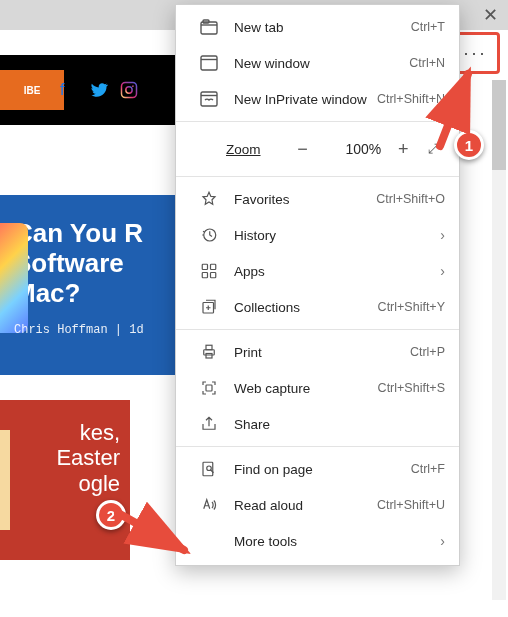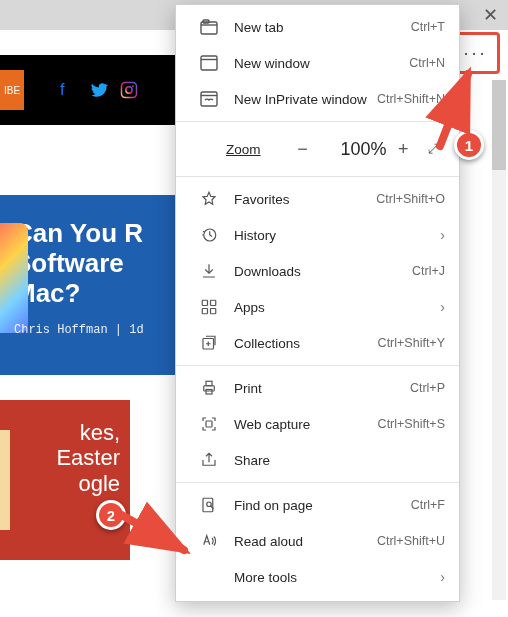--- a/index.html
+++ b/index.html
@@ -2,21 +2,21 @@
 <html><head>
 <meta charset="utf-8">
 <style>
   * { box-sizing: border-box; margin: 0; padding: 0; font-family: "Segoe UI", Arial, sans-serif; }
   body { width: 508px; height: 617px; background: #f0f0f0; position: relative; overflow: hidden; }
 
   
   .page-bg { position: absolute; left: 0; top: 0; width: 508px; height: 617px; background: #fff; }
   .browser-top { height: 30px; background: #d8d8d8; }
   .content-strip { position: absolute; left: 0; top: 55px; width: 180px; height: 70px; background: #000; }
-  .subscribe-btn { position: absolute; left: 0; top: 70px; width: 24px; height: 40px; background: #e66b1f; color: #fff; font-size: 10px; font-weight: 400; display: flex; align-items: center; justify-content: center; }
+  .subscribe-btn { position: absolute; left: 0; top: 70px; width: 64px; height: 40px; background: #e66b1f; color: #fff; font-size: 10px; font-weight: 700; display: flex; align-items: center; justify-content: center; }
   .social { position: absolute; top: 78px; height: 24px; display: flex; gap: 18px; align-items: center; }
   .fb { left: 60px; position: absolute; color:#1877f2 !important;}
   .tw { left: 90px; position: absolute; color:#1da1f2 !important;}
   .ig { left: 120px; position: absolute;}
   .ig svg { display:block; }
 
   .card1 { position: absolute; left: 0; top: 195px; width: 180px; height: 180px; background: #1f5fb0; color: #fff; padding: 24px 14px 14px 14px; }
   .card1 .thumb { position:absolute; left:0; top:28px; width:28px; height:110px; background: linear-gradient(135deg,#ff7a59,#ffd24a,#7ad1ff,#5a7bff); border-radius:0 8px 8px 0;}
   .card1 h2 { font-size: 26px; font-weight: 700; line-height: 1.15; margin-left: 0; }
   .card1 .byline { font-size: 12px; margin-top: 14px; opacity: .9; font-family: Liberation Mono, monospace;}
@@ -41,21 +41,21 @@
   .row { display: flex; align-items: center; height: 36px; padding: 0 14px 0 22px; font-size: 13.5px; color: #262626; cursor: default; position: relative;}
   .row .ic { width: 22px; height: 20px; display:inline-flex; align-items:center; justify-content:center; margin-right: 14px; color:#555; flex: 0 0 22px;}
   .row .lbl { flex: 1 1 auto; }
   .row .sc  { color: #6a6a6a; font-size: 12.5px; }
   .row .chev { color:#777; font-size: 14px; }
   .sep { height: 1px; background: #e3e3e3; margin: 4px 0; }
 
   .zoom-row { display:flex; align-items:center; height:46px; padding: 0 12px 0 50px; font-size:13.5px; color:#262626;}
   .zoom-row .zl { flex: 0 0 60px; text-decoration: underline;}
   .zoom-row .zbtn { width:34px; text-align:center; font-size:18px; color:#555; }
-  .zoom-row .zv { width:48px; text-align:center; font-size:18px;margin-left:21px;}
+  .zoom-row .zv { width:48px; text-align:center; font-size:14px;margin-left:21px;}
   .zoom-row .full { width:28px; text-align:center; color:#555;}
 
   .row.indent .ic { visibility:hidden; }
 
   
   .callout { position:absolute; width:30px; height:30px; border-radius:50%; background:#e74c3c; border:3px solid #fff; box-shadow:0 2px 5px rgba(0,0,0,.4); color:#fff; font-weight:700; display:flex; align-items:center; justify-content:center; font-size:15px;}
   .c1 { right:24px; top:130px;}
   .c2 { left:96px; top:500px;}
 
   
@@ -180,29 +180,20 @@
     <span class="ic">
         <svg width="18" height="18" viewBox="0 0 24 24" fill="none" stroke="#555" stroke-width="1.6">
           <circle cx="13" cy="12" r="8"></circle>
           <path d="M13 7v5l3 2M3 12h2M4 7l2 1"></path>
         </svg>
       </span>
     <span class="lbl">History</span>
     <span class="chev">›</span>
   </div>
 
-  <div class="row">
-    <span class="ic">
-        <svg width="18" height="18" viewBox="0 0 24 24" fill="none" stroke="#555" stroke-width="1.6">
-          <path d="M12 3v12M7 10l5 5 5-5M4 20h16"></path>
-        </svg>
-      </span>
-    <span class="lbl">Downloads</span>
-    <span class="sc">Ctrl+J</span>
-  </div>
 
   <div class="row">
     <span class="ic">
         <svg width="18" height="18" viewBox="0 0 24 24" fill="none" stroke="#555" stroke-width="1.6">
           <rect x="3" y="3" width="7" height="7" rx="1"></rect>
           <rect x="14" y="3" width="7" height="7" rx="1"></rect>
           <rect x="3" y="14" width="7" height="7" rx="1"></rect>
           <rect x="14" y="14" width="7" height="7" rx="1"></rect>
         </svg>
       </span>

